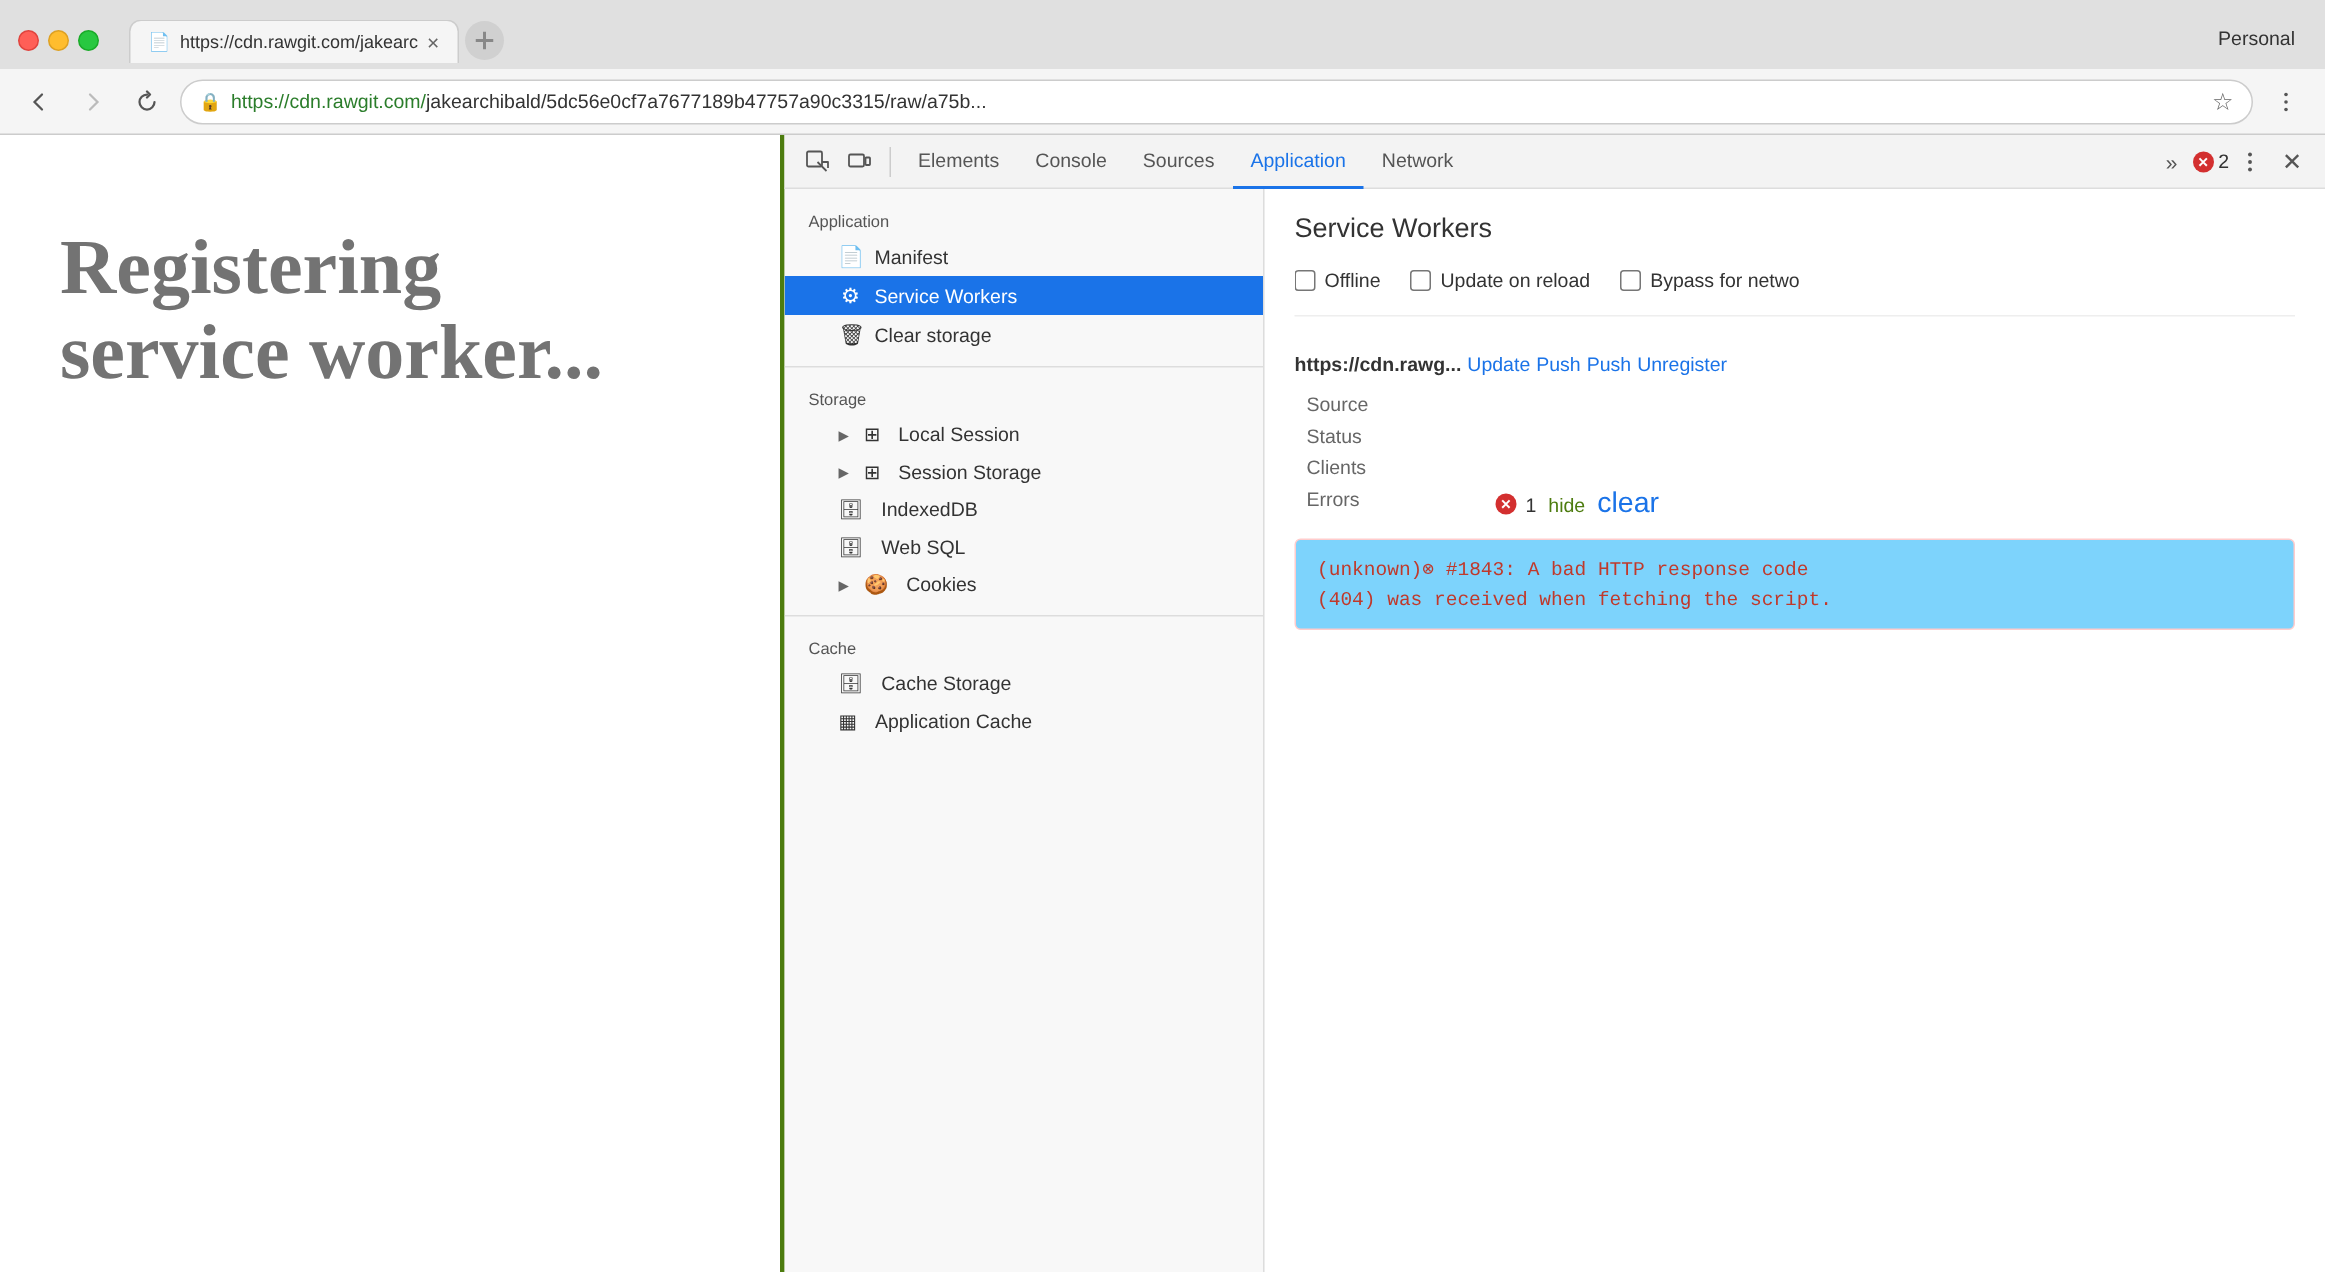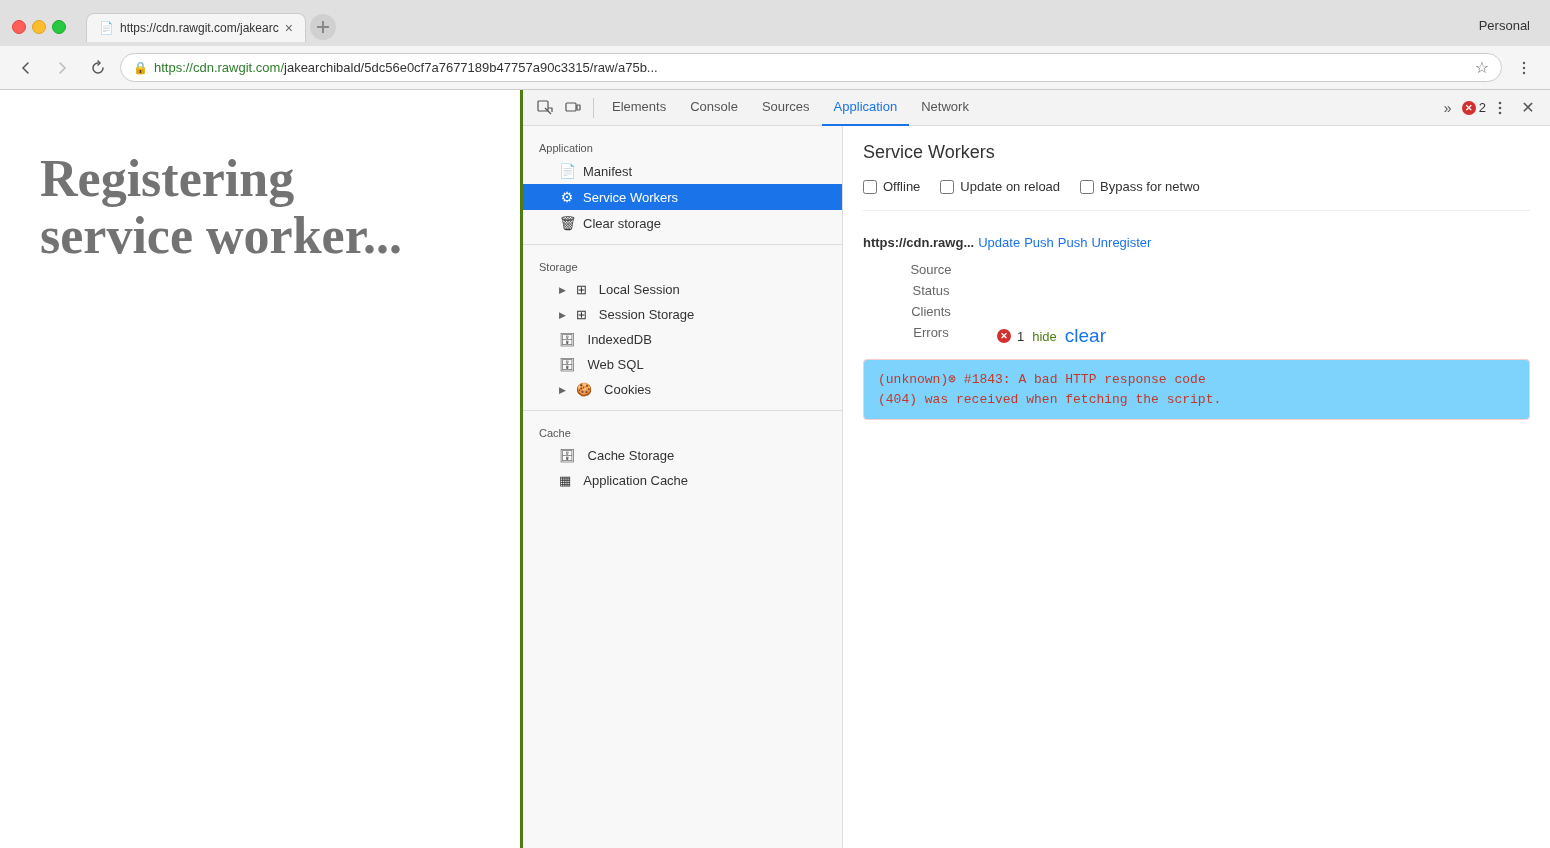--- a/index.html
+++ b/index.html
@@ -75,21 +75,21 @@
     .sw-options { display: flex; align-items: center; gap: 20px; margin-bottom: 24px; padding-bottom: 16px; border-bottom: 1px solid #eee; }
     .sw-option { display: flex; align-items: flex-end; gap: 6px; font-size: 13px; color: #333; }
     .sw-option input[type="checkbox"] { width: 14px; height: 14px; }
 
     .sw-entry { margin-bottom: 16px; }
     .sw-url-row { display: flex; align-items: center; gap: 4px; margin-bottom: 12px; }
     .sw-url { font-weight: 700; font-size: 13px; color: #333; }
     .sw-link { color: #1a73e8; font-size: 13px; text-decoration: none; cursor: pointer; }
 
     .sw-details { display: grid; grid-template-columns: 120px 1fr; gap: 6px; margin-left: 8px; }
-    .sw-detail-label { font-size: 13px; color: #666; text-align: center; }
+    .sw-detail-label { font-size: 13px; color: #666; }
     .sw-detail-value { font-size: 13px; color: #333; }
 
     .errors-row { display: flex; align-items: center; gap: 8px; }
     .error-indicator { display: flex; align-items: center; gap: 4px; }
 
     .error-box { background: #7dd3fc; border: 1px solid #ffcccc; border-radius: 4px; padding: 10px 14px; margin-top: 12px; }
     .error-text { font-family: 'Courier New', monospace; font-size: 13px; color: #c0392b; line-height: 1.5; }
 
     .hide-link { color: #4d7c0f; font-size: 13px; text-decoration: none; cursor: pointer; }
     .clear-link { color: #1a73e8; font-size: 19px; text-decoration: none; cursor: pointer; }

